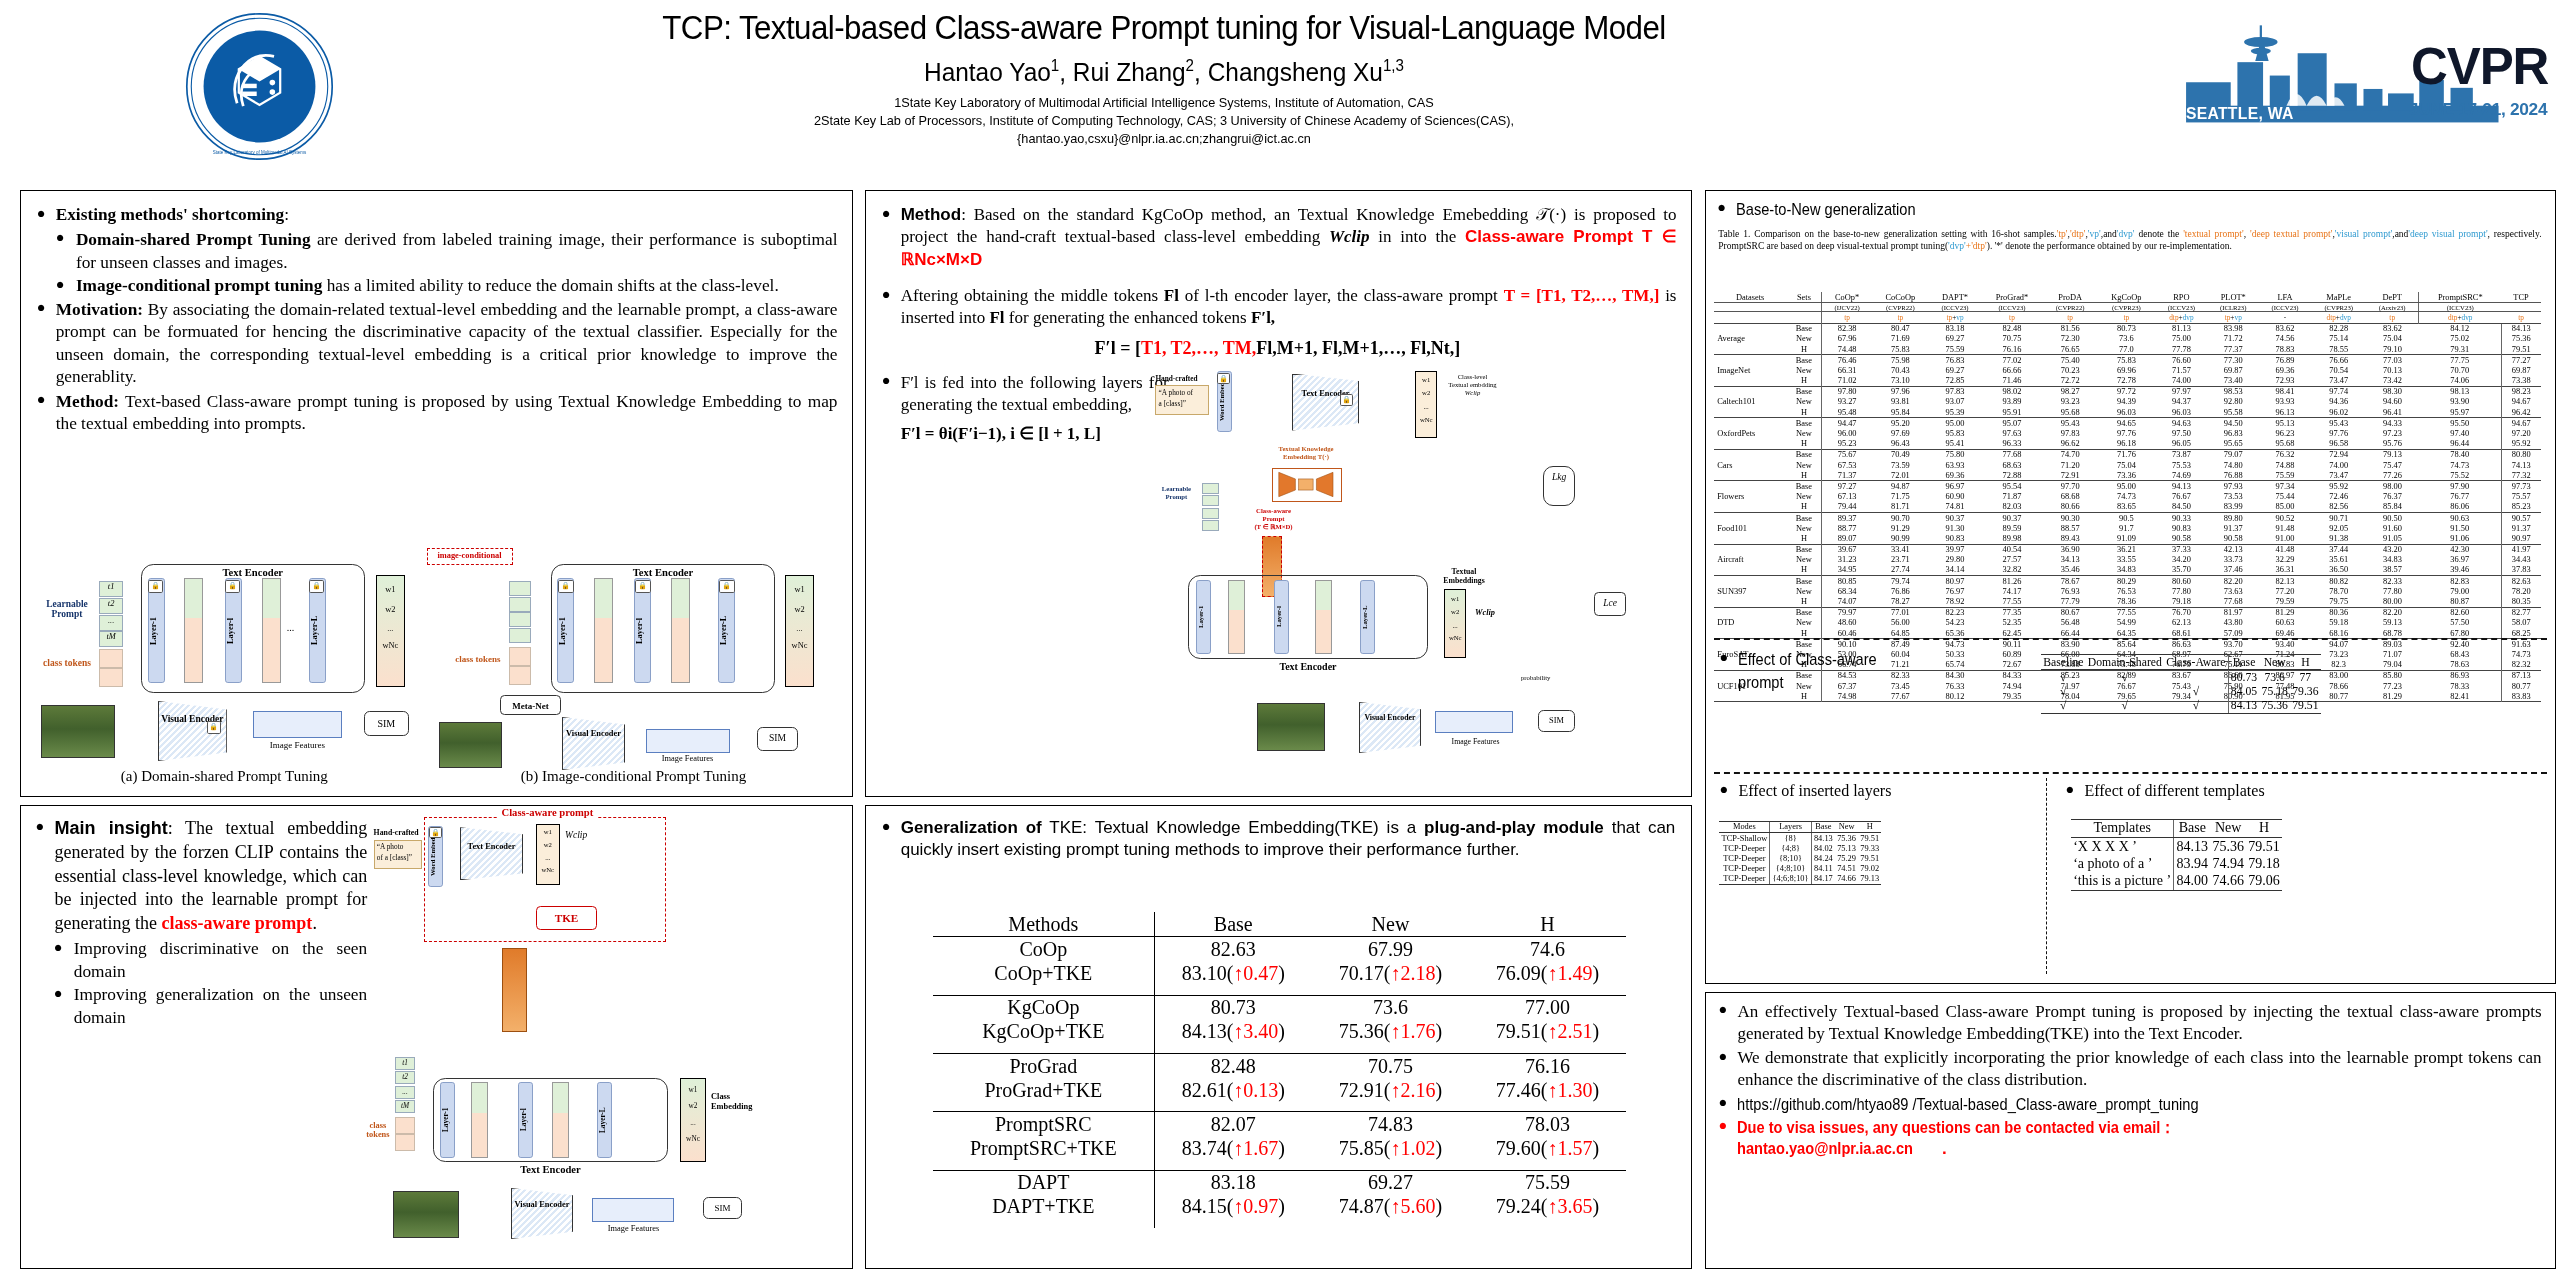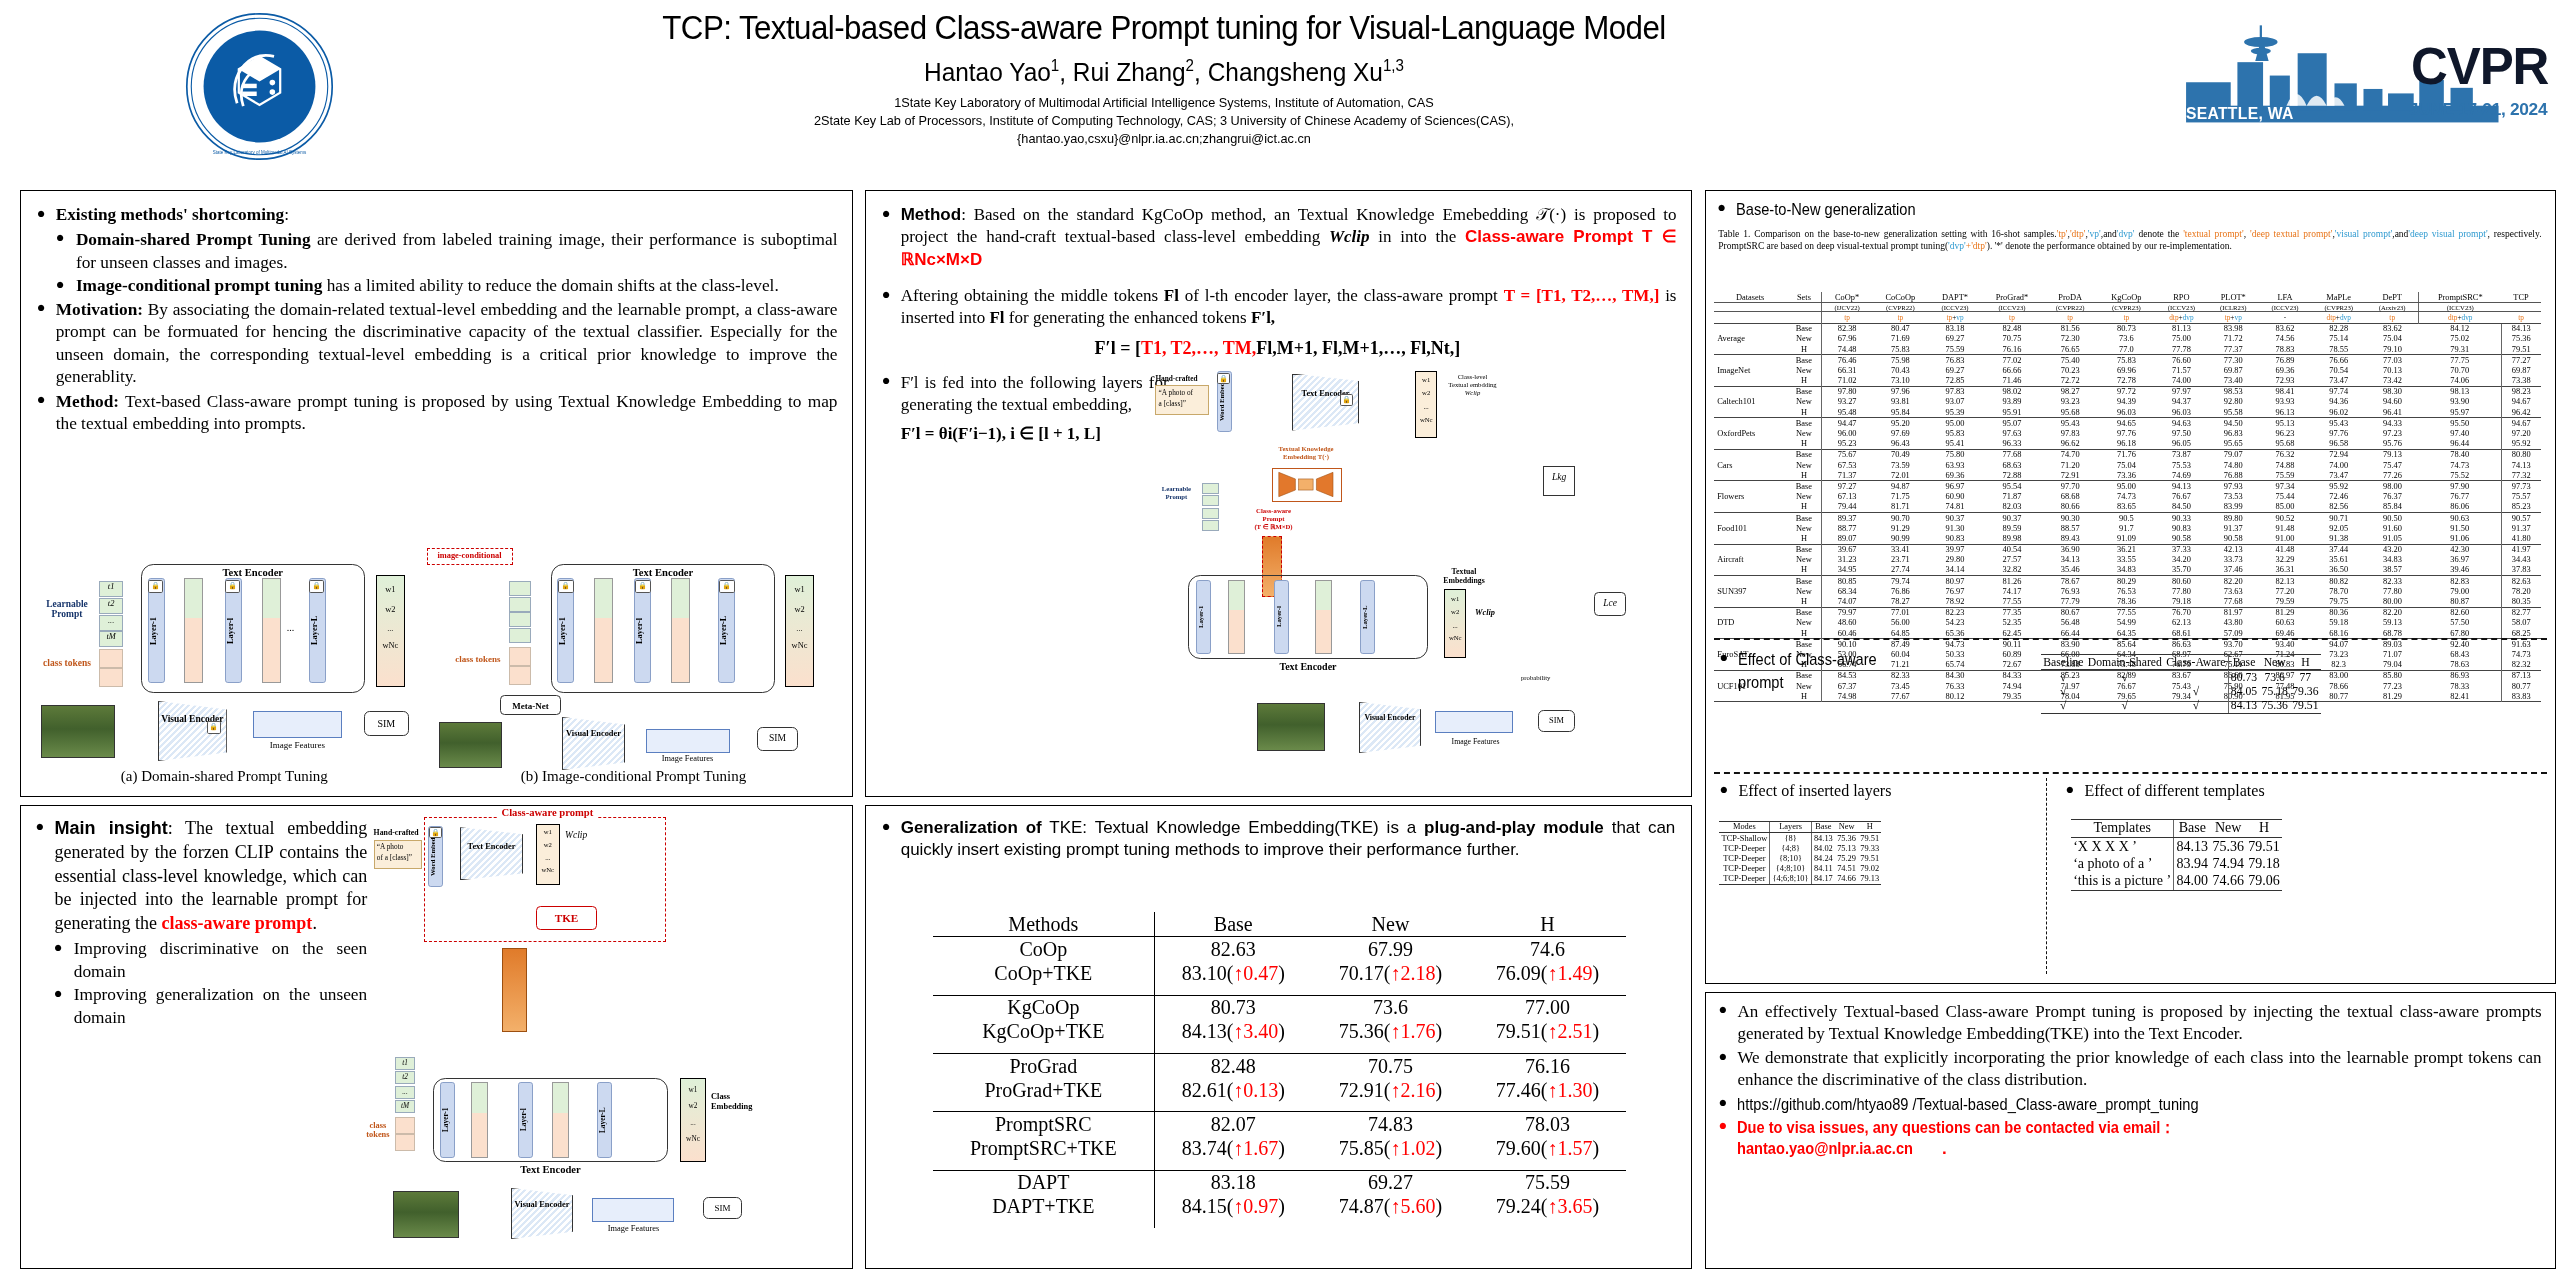--- a/index.html
+++ b/index.html
@@ -498,21 +498,21 @@
         <div>Embeddings</div>
       </div>
       <div class="dg-box" style="left:292px;top:221px;width:22.4px;height:69px;border:1.7px solid #000;background:linear-gradient(#dff0d8,#fbe0cd);">
         <div style="text-align:center;font-size:6.7px;padding-top:4.5px;">w1</div>
         <div style="text-align:center;font-size:6.7px;padding-top:6.7px;">w2</div>
         <div style="text-align:center;font-size:6.7px;padding-top:6.7px;">...</div>
         <div style="text-align:center;font-size:6.7px;padding-top:5.6px;">wNc</div>
       </div>
       <div style="position:absolute;left:323px;top:240px;font-size:8.4px;font-weight:700;font-style:italic;">Wclip</div>
 
-      <div class="dg-box rounded" style="left:391px;top:98px;width:32px;height:30px;border-radius:0;border-width:1.1px;">
+      <div class="dg-box rounded" style="left:391px;top:98px;width:32px;height:40px;border-radius:10px;border-width:1.1px;">
         <div style="text-align:center;font-size:9.5px;padding-top:5px;font-style:italic;">Lkg</div>
       </div>
       <div class="dg-box rounded" style="left:442px;top:224px;width:32px;height:23.5px;border-radius:4.5px;border-width:1.1px;">
         <div style="text-align:center;font-size:9.5px;padding-top:5px;font-style:italic;">Lce</div>
       </div>
       <div style="position:absolute;left:369px;top:306px;font-size:6.7px;">probability</div>
 
       <div class="imgph" style="left:105px;top:335px;width:66px;height:46px;"></div>
       <div class="trapz" style="left:207px;top:334px;width:60px;height:49px;clip-path:polygon(0 0,100% 14%,100% 86%,0 100%);">
         <div style="text-align:center;font-weight:700;font-size:7.8px;padding-top:11.2px;line-height:1.15;">
@@ -1040,21 +1040,21 @@
               <td class="">90.83</td>
               <td class="">89.98</td>
               <td class="">89.43</td>
               <td class="">91.09</td>
               <td class="">90.58</td>
               <td class="">90.58</td>
               <td class="">91.00</td>
               <td class="bold ">91.38</td>
               <td class="">91.05</td>
               <td class="">91.06</td>
-              <td class="vl ">41.80</td>
+              <td class="vl ">90.97</td>
             </tr>
             <tr>
               <td class="ds rule-top" rowspan="3">Aircraft</td>
               <td class=" rule-top">Base</td>
               <td class="vl  rule-top">39.67</td>
               <td class=" rule-top">33.41</td>
               <td class=" rule-top">39.97</td>
               <td class=" rule-top">40.54</td>
               <td class=" rule-top">36.90</td>
               <td class=" rule-top">36.21</td>

